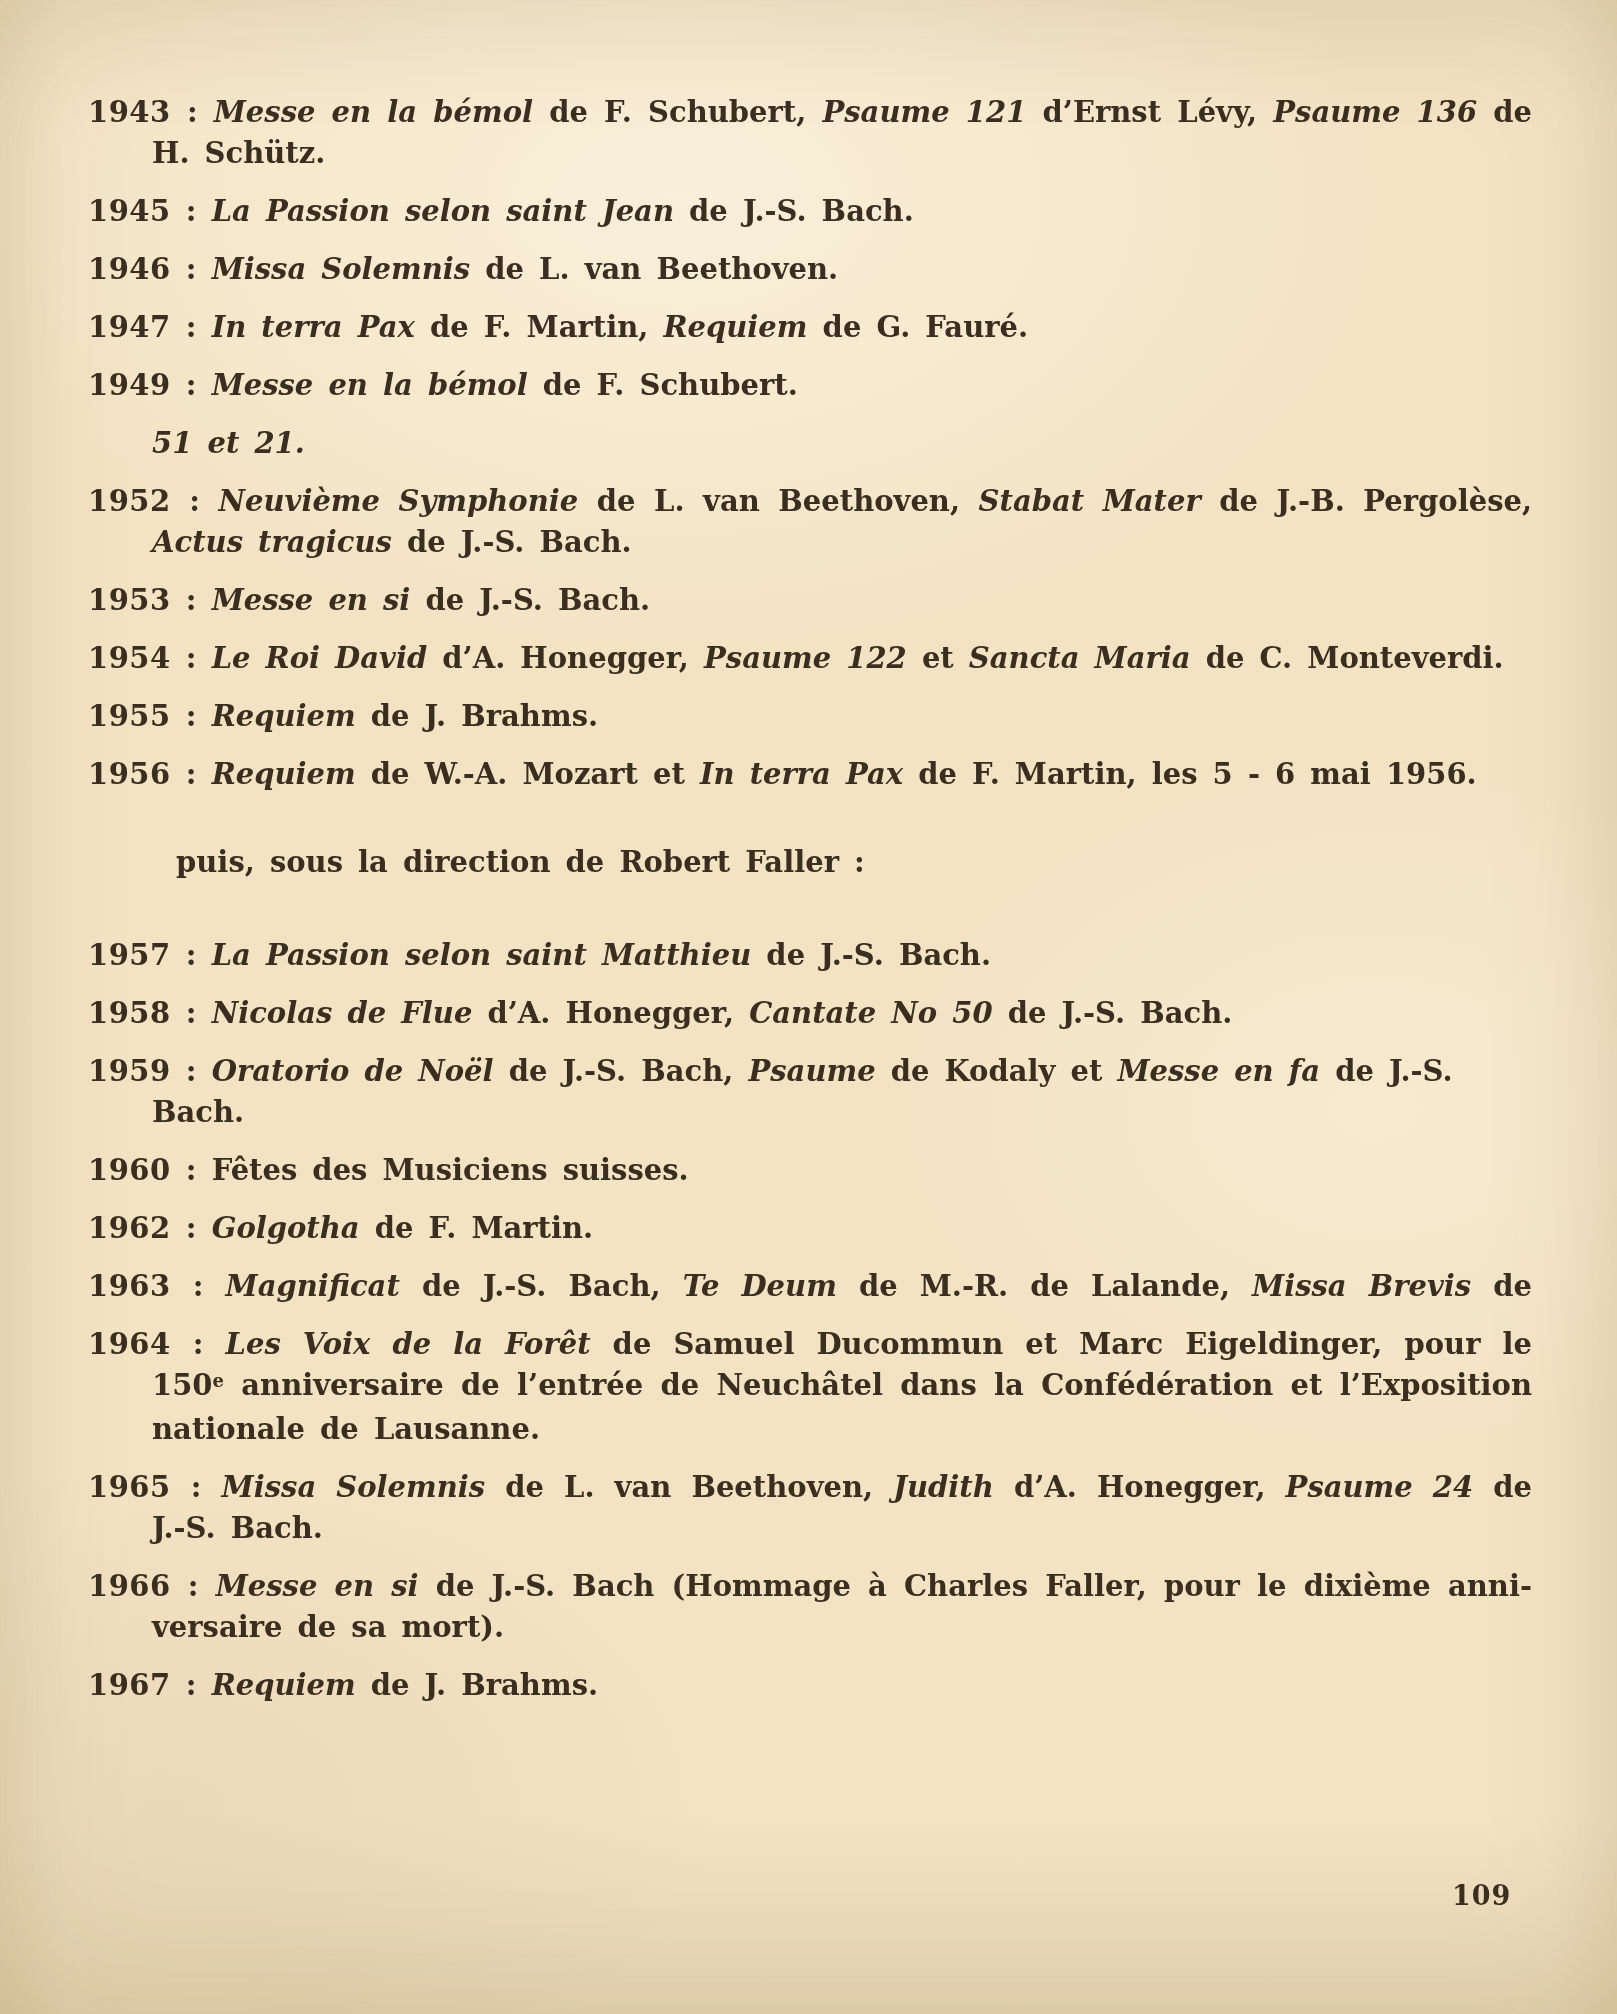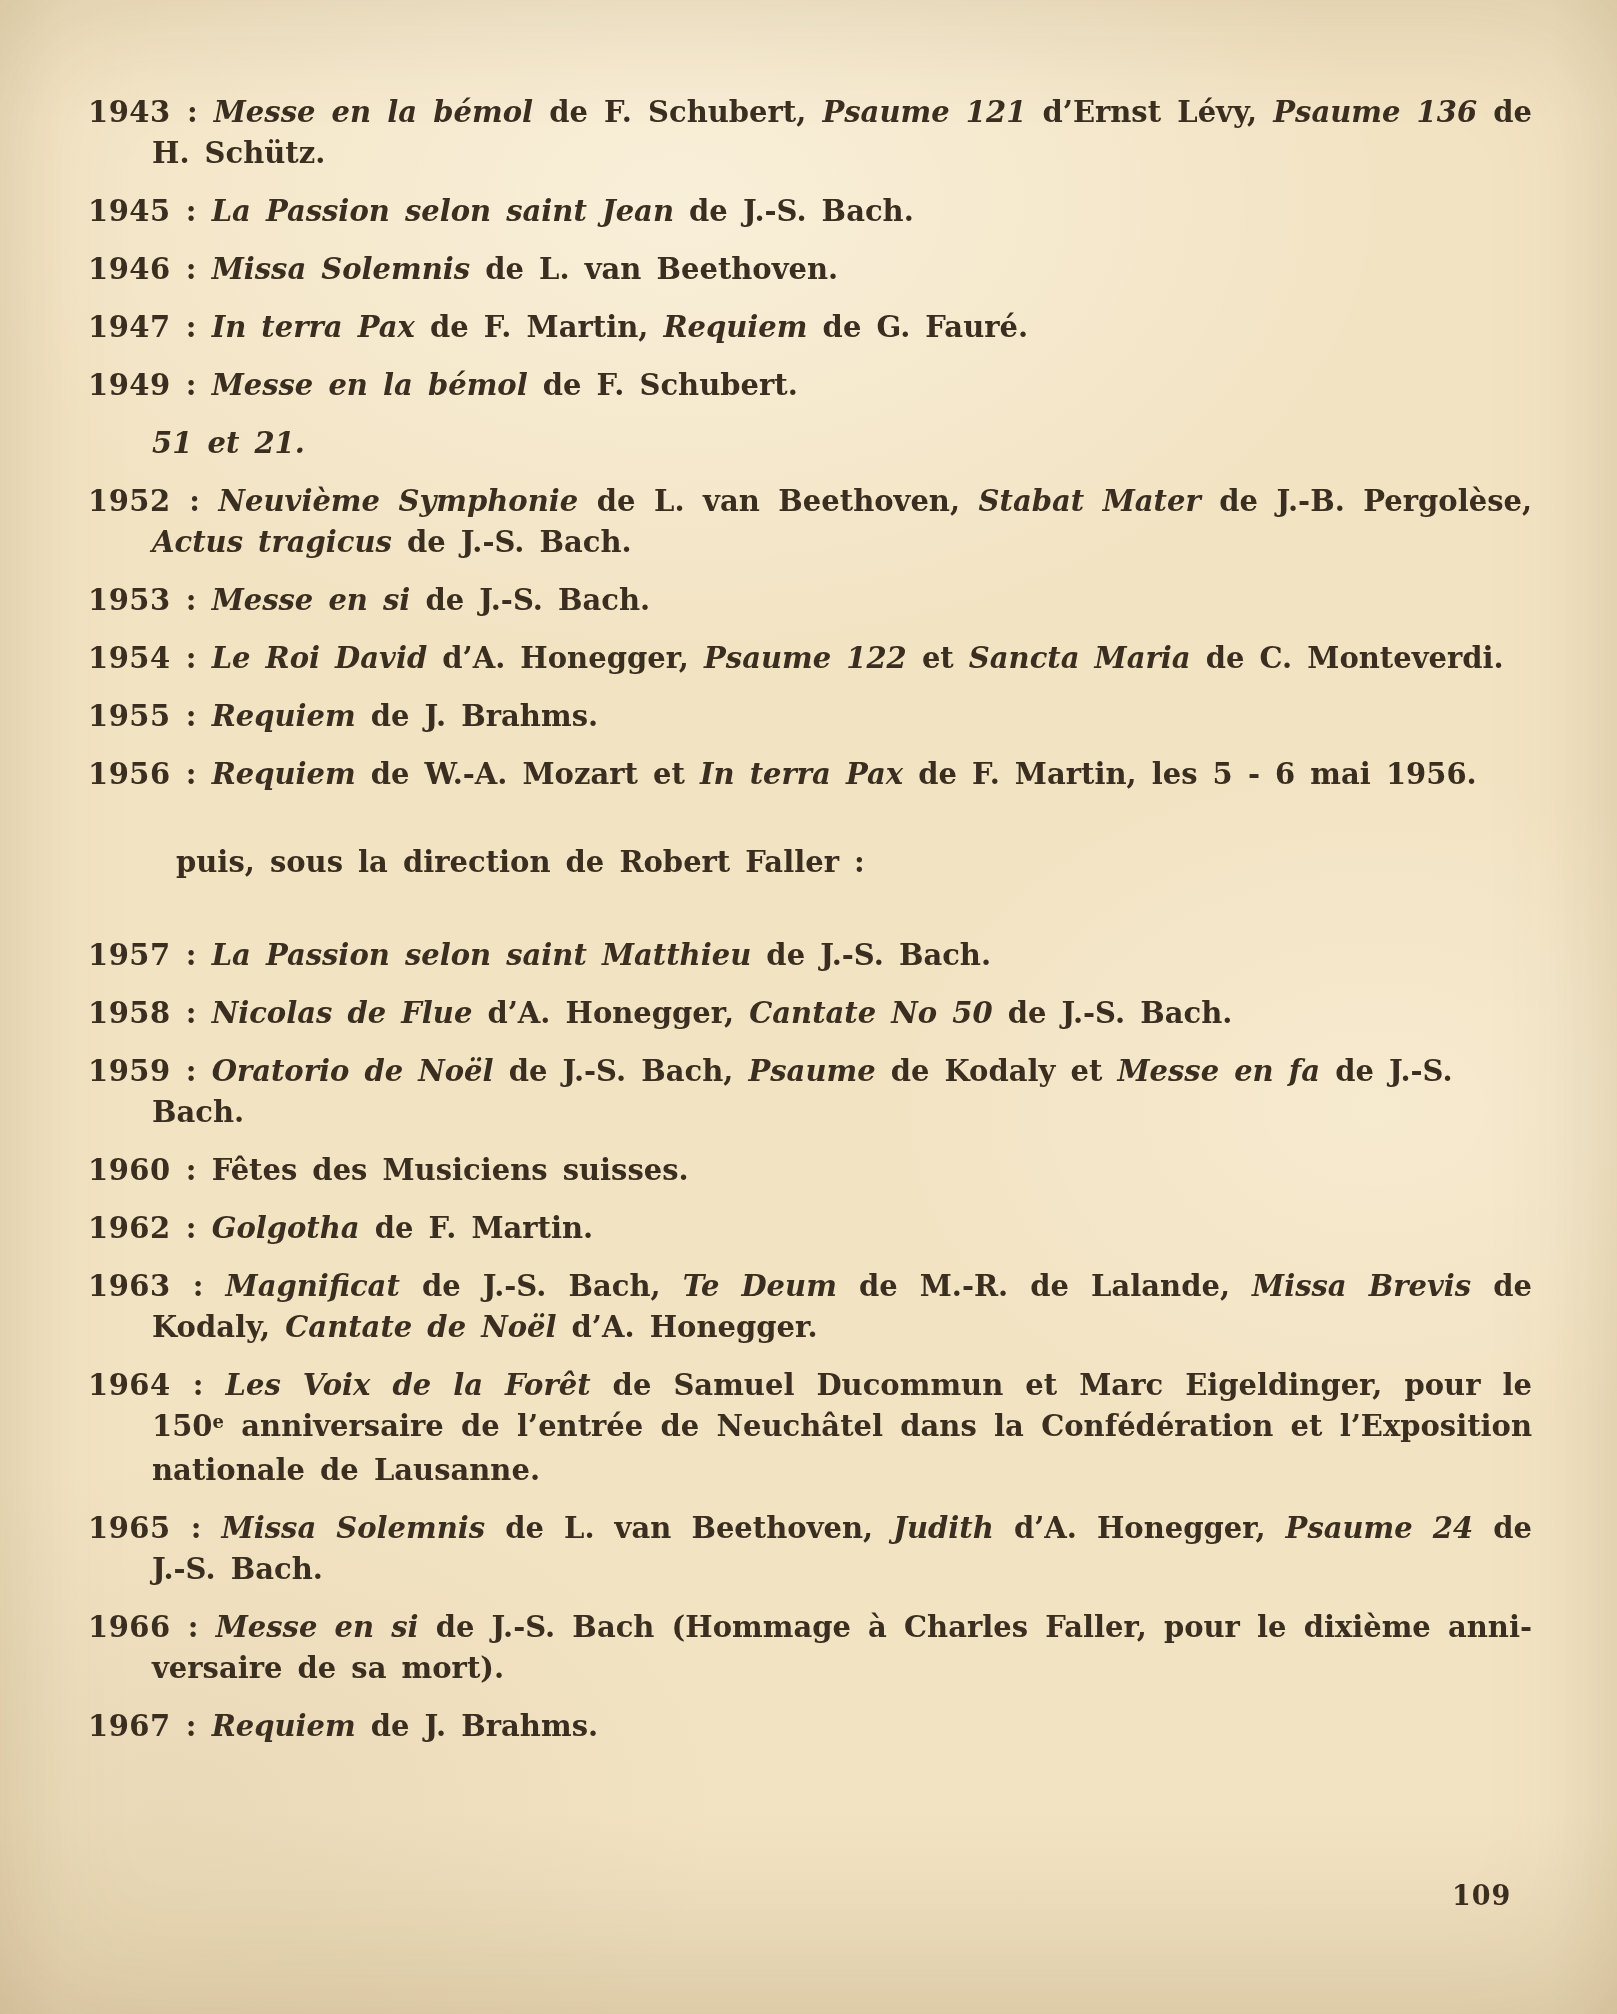--- a/index.html
+++ b/index.html
@@ -113,21 +113,20 @@
           <div class="line first"><span class="year">1959</span><span> : </span><span class="it">Oratorio de Noël</span><span> de J.-S. Bach, </span><span class="it">Psaume</span><span> de Kodaly et </span><span class="it">Messe en fa</span><span> de J.-S. Bach.</span></div>
         </div>
         <div class="entry">
           <div class="line first"><span class="year">1960</span><span> : </span><span>Fêtes des Musiciens suisses.</span></div>
         </div>
         <div class="entry">
           <div class="line first"><span class="year">1962</span><span> : </span><span class="it">Golgotha</span><span> de F. Martin.</span></div>
         </div>
         <div class="entry">
           <div class="line first jfull"><span class="year">1963</span><span> : </span><span class="it">Magnificat</span><span> de J.-S. Bach, </span><span class="it">Te Deum</span><span> de M.-R. de Lalande, </span><span class="it">Missa Brevis</span><span> de</span></div>
-          <div class="line cont"><span>Kodaly, </span><span class="it">Cantate de Noël</span><span> d’A. Honegger.</span></div>
         </div>
         <div class="entry">
           <div class="line first jfull"><span class="year">1964</span><span> : </span><span class="it">Les Voix de la Forêt</span><span> de Samuel Ducommun et Marc Eigeldinger, pour le</span></div>
           <div class="line cont jfull"><span>150</span><span class="sup">e</span><span> anniversaire de l’entrée de Neuchâtel dans la Confédération et l’Exposition</span></div>
           <div class="line cont"><span>nationale de Lausanne.</span></div>
         </div>
         <div class="entry">
           <div class="line first jfull"><span class="year">1965</span><span> : </span><span class="it">Missa Solemnis</span><span> de L. van Beethoven, </span><span class="it">Judith</span><span> d’A. Honegger, </span><span class="it">Psaume 24</span><span> de</span></div>
           <div class="line cont"><span>J.-S. Bach.</span></div>
         </div>

